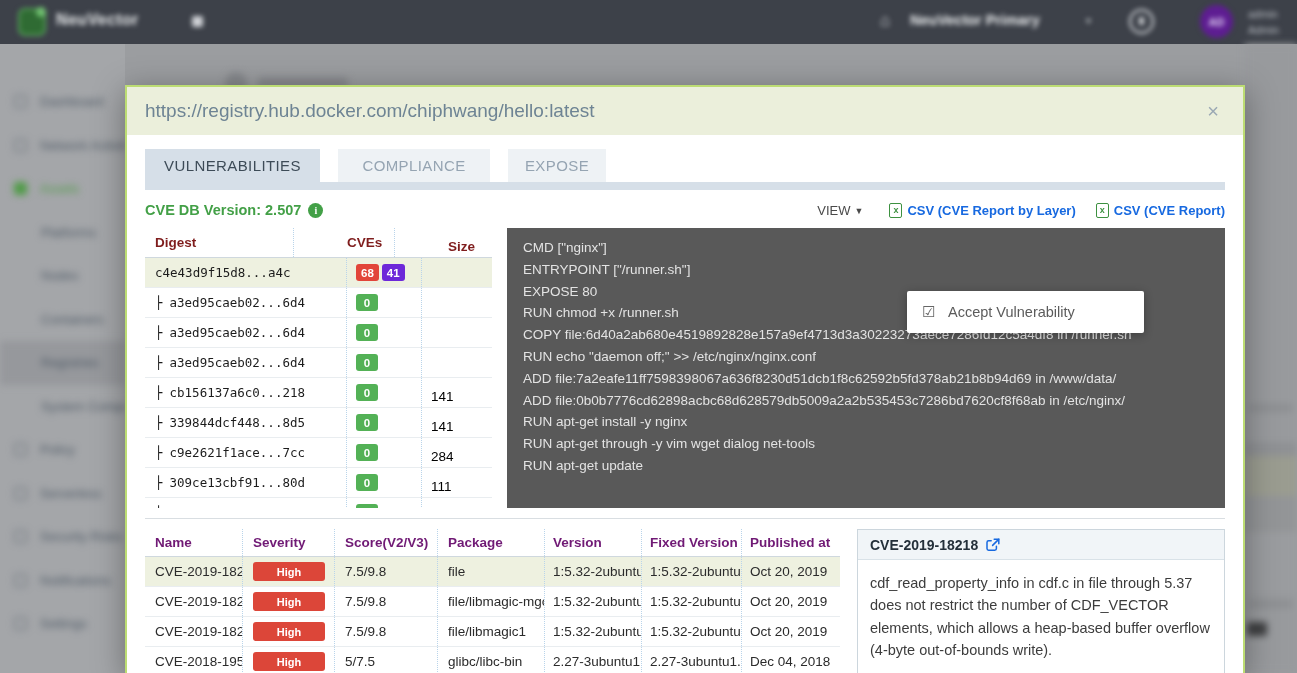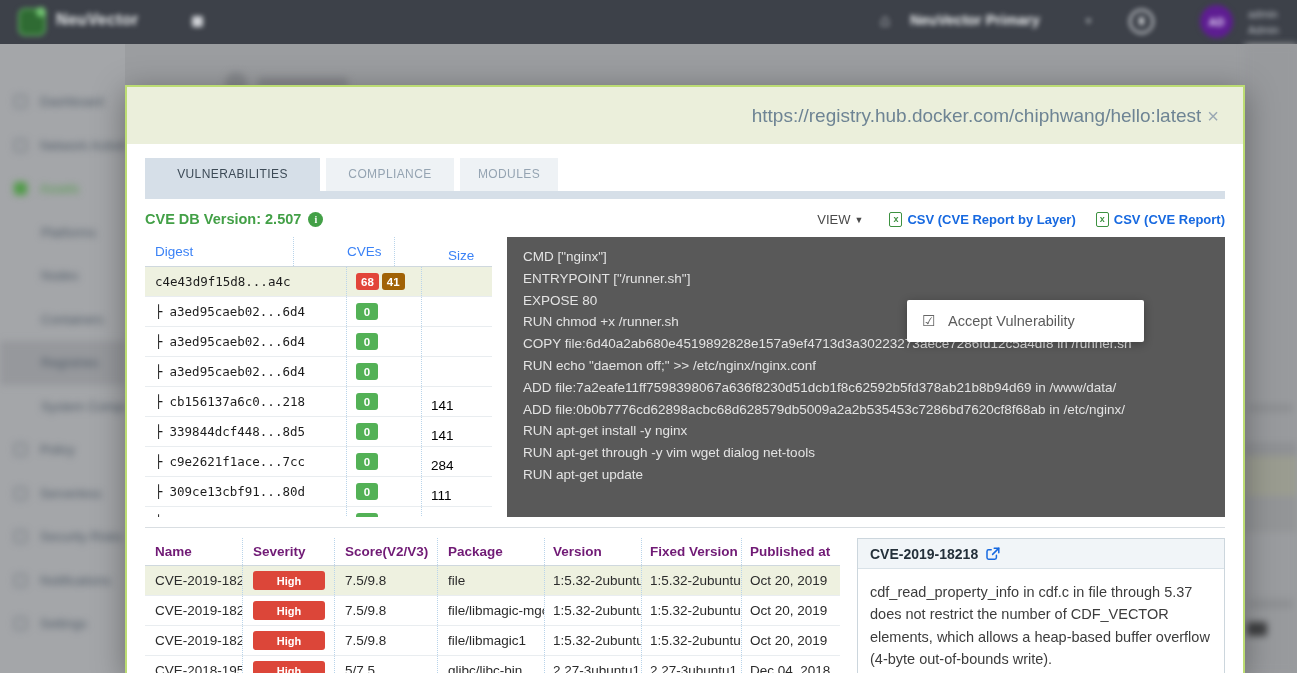--- a/index.html
+++ b/index.html
@@ -46,29 +46,29 @@
   .bg-right .stripe1 { position:absolute; top:398px; left:0; width:52px; height:14px; background:#8f9194; }
   .bg-right .stripe2 { position:absolute; top:412px; left:0; width:52px; height:40px; background:#9a9c90; }
   .bg-right .stripe3 { position:absolute; top:452px; left:0; width:52px; height:36px; background:#939597; }
   .bg-right .stripe4 { position:absolute; top:488px; left:0; width:52px; height:60px; background:#9a9c9f; }
   .bg-right .chip   { position:absolute; top:578px; left:2px; width:20px; height:14px; background:#3f4042; border-radius:2px; }
   .bg-right .rowline { position:absolute; left:4px; width:44px; height:8px; border-radius:2px; background:#8d8f92; }
 
   
   .modal { position:absolute; top:85px; left:125px; width:1120px; height:590px; background:#ffffff;
            border:2px solid #bcdc73; box-shadow:0 6px 30px rgba(0,0,0,.35); z-index:10; overflow:hidden; }
-  .modal-header { height:57px; background:#ebefdb; display:flex; align-items:center; padding:16px 18px;text-align:right; }
+  .modal-header { height:48px; background:#ebefdb; display:flex; align-items:center; padding:16px 18px; }
   .modal-title { color:#6e8494; font-size:19px; flex:1; white-space:nowrap; overflow:hidden; }
   .modal-close { color:#9aa8b4; font-size:20px; line-height:20px; cursor:pointer; padding:0 6px; }
   .modal-body { position:relative; padding:0 18px; }
 
   .tabs { margin-top:14px; display:flex; }
-  .tab { height:33px; line-height:33px; text-align:center; font-size:12px; letter-spacing:.4px;
-         background:#eef2f5; color:#95a4b2; margin-right:6px; cursor:pointer; }
-  .tab.t0 { width:175px; } .tab.t1 { width:128px; } .tab.t2 { width:98px; }
+  .tab { height:33px; line-height:33px; text-align:center; font-size:15px; letter-spacing:.4px;
+         background:#eef2f5; color:#95a4b2; margin-right:18px; cursor:pointer; }
+  .tab.t0 { width:175px; } .tab.t1 { width:152px; } .tab.t2 { width:98px; }
   .tab.active { background:#d6dfe8; color:#3d4b57; }
   .tab-strip { height:8px; background:#d6dfe8; }
 
   .cve-row { margin-top:12px; display:flex; align-items:center; }
   .cve-db { color:#43a047; font-size:14.5px; font-weight:bold; display:flex; align-items:center; }
   .info-ico { display:inline-flex; width:15px; height:15px; border-radius:50%; background:#43a047; color:#fff;
               font-size:10px; font-weight:bold; align-items:center; justify-content:center; margin-left:7px;
               font-family:"Liberation Serif",serif; }
   .cve-row .spacer { flex:1; }
   .view-btn { color:#4a4a4a; font-size:13px; font-weight:normal; margin-right:26px; cursor:pointer; }
@@ -77,31 +77,31 @@
   .csv-link + .csv-link { margin-left:20px; }
   .xls-ico { display:inline-flex; width:13px; height:15px; border:1.4px solid #3d9140; border-radius:2px;
              color:#3d9140; font-size:9px; font-weight:bold; align-items:center; justify-content:center;
              margin-right:5px; background:#fff; }
 
   .main-split { margin-top:10px; display:flex; }
 
   
   .layers-table { width:347px; height:280px; overflow:hidden; flex:none; font-size:13.5px; }
   .lt-row { display:flex; height:30px; align-items:center; border-bottom:1px solid #e9edf0; }
-  .lt-row.header { font-weight:normal; color:#3b82f6; border-bottom:1px solid #cfd8de;gap:44px; }
+  .lt-row.header { font-weight:bold; color:#7f1d1d; border-bottom:1px solid #cfd8de;gap:44px; }
   .lt-row.selected { background:#eef1e0; }
   .lt-c1 { width:202px; padding-left:10px; border-right:1px dotted #b9d4ea; align-self:stretch; display:flex; align-items:center; overflow:hidden; white-space:nowrap; }
   .lt-c2 { width:75px;  padding-left:9px;  border-right:1px dotted #b9d4ea; align-self:stretch; display:flex; align-items:center; }
   .lt-c3 { width:70px;  padding-left:9px;  align-self:stretch; display:flex; align-items:center;margin-top:8px; }
   .digest { font-family:"DejaVu Sans Mono",monospace; font-size:12.5px; color:#1c1c1c; }
   .digest .marker { margin-right:7px; }
   .badge { display:inline-flex; align-items:center; justify-content:center; height:17px; min-width:22px;
            padding:0 5px; border-radius:3px; color:#fff; font-size:11.5px; font-weight:bold; }
   .badge.red { background:#e2453a; margin-right:3px; }
-  .badge.orange { background:#a16207; }
+  .badge.orange { background:#6d28d9; }
   .badge.green { background:#53b156; }
 
   .code-panel { flex:1; margin-left:15px; height:280px; overflow:hidden; background:#595959;
                 color:#e3e3e3; font-size:13.5px; line-height:21.8px; padding:9px 16px; }
   .code-panel div { white-space:nowrap; overflow:hidden; }
 
   
   .view-menu { position:absolute; left:780px; top:142px; width:237px; background:#ffffff; z-index:20;
                box-shadow:0 2px 10px rgba(0,0,0,.3); border-radius:2px; padding:8px 0; }
   .vm-item { display:flex; align-items:center; height:26px; padding:0 15px; color:#5b5b5b; font-size:14.5px; cursor:pointer; }
@@ -227,21 +227,21 @@
   <div class="modal-header">
     <div class="modal-title">https://registry.hub.docker.com/chiphwang/hello:latest</div>
     <div class="modal-close">×</div>
   </div>
 
   <div class="modal-body">
 
     <div class="tabs">
       <div class="tab t0 active">VULNERABILITIES</div>
       <div class="tab t1">COMPLIANCE</div>
-      <div class="tab t2">MODULES</div>
+      <div class="tab t2">EXPOSE</div>
     </div>
     <div class="tab-strip"></div>
 
     <div class="cve-row">
       <div class="cve-db">
         <span>CVE DB Version: 2.507</span>
         <span class="info-ico">i</span>
       </div>
       <div class="spacer"></div>
       <div class="view-btn">

